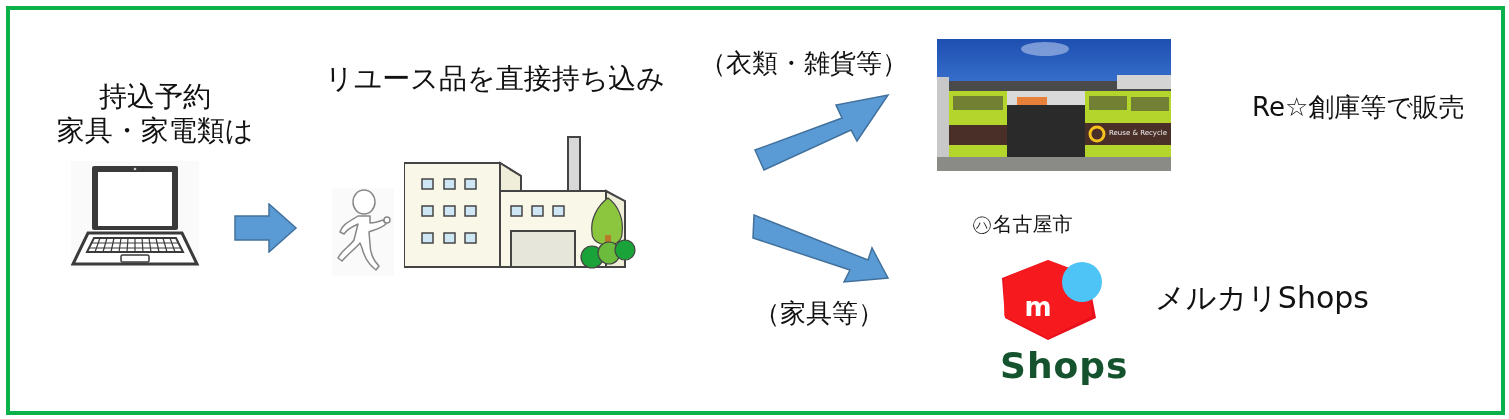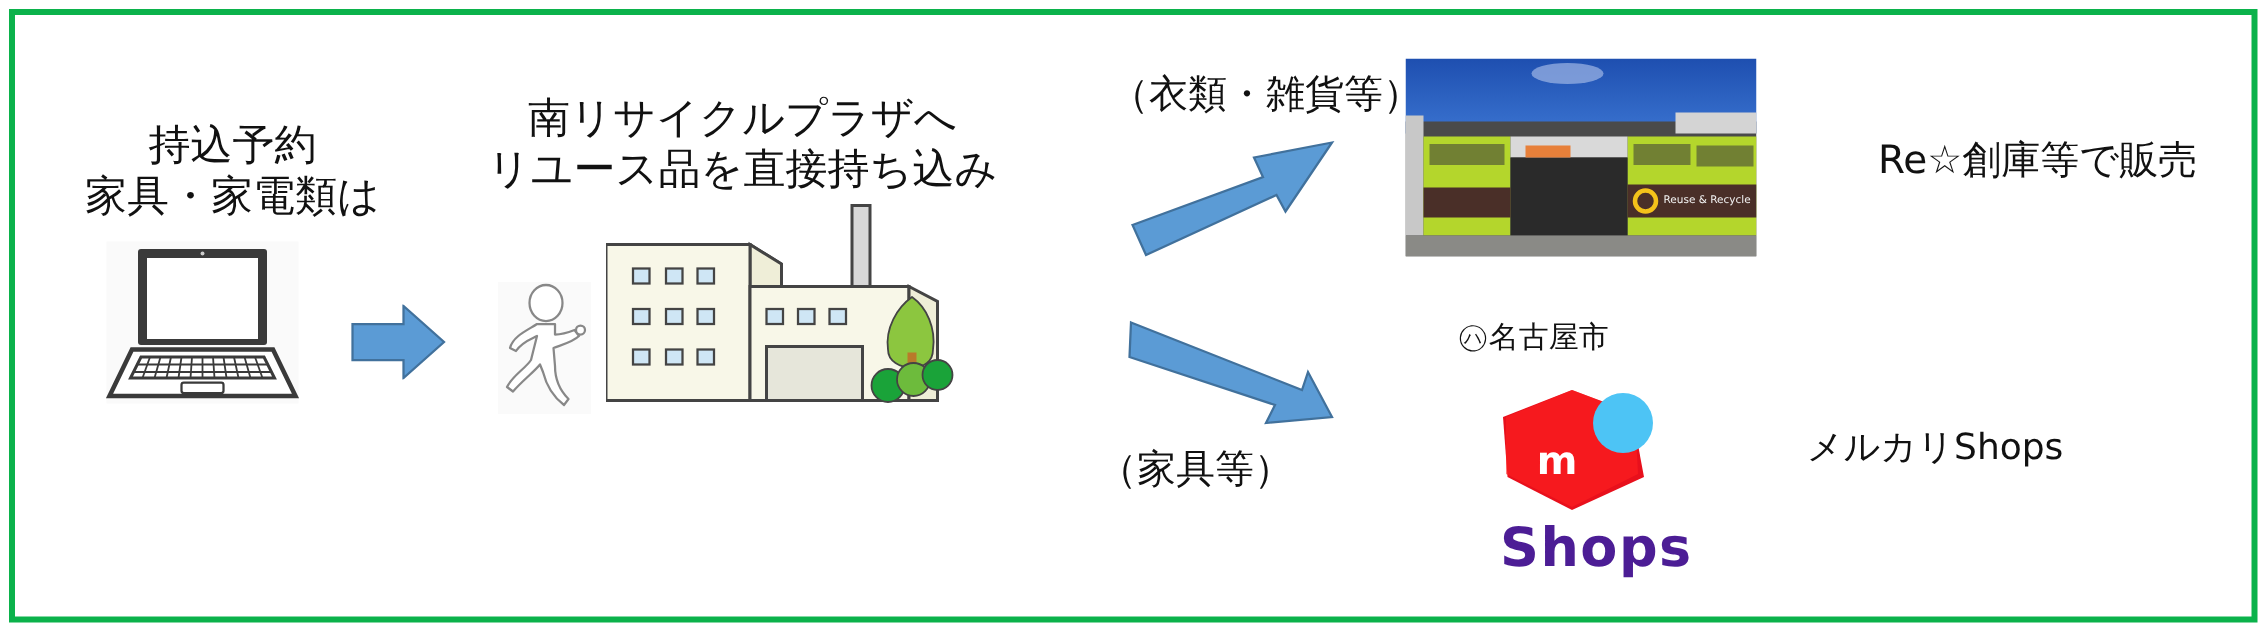--- a/index.html
+++ b/index.html
@@ -3,21 +3,21 @@
 <meta charset="utf-8">
 <style>
   html, body { margin: 0; padding: 0; background: #ffffff; }
   body { width: 1509px; height: 419px; position: relative; overflow: hidden;
          font-family: "DejaVu Sans", "Liberation Sans", sans-serif; color: #111; }
   .frame { position: absolute; left: 6px; top: 6px; width: 1491px; height: 401px;
            border: 4px solid #0bb24b; box-sizing: content-box; }
   .abs { position: absolute; }
   .txt { font-size: 28px; line-height: 34px; text-align: center; white-space: nowrap; }
   .lbl { font-size: 26px; line-height: 30px; white-space: nowrap; }
-  .shops-word { font-family: "DejaVu Sans", sans-serif; font-weight: bold; color: #4c1d95;
+  .shops-word { font-family: "DejaVu Sans", sans-serif; font-weight: bold; color: #14532d;
                 font-size: 36px; letter-spacing: 1px; }
   .city { font-weight: normal; font-size: 20px; white-space: nowrap; }
   .photo { overflow: hidden; }
 </style>
 </head>
 <body>
 
 <div class="frame"></div>
 
 <div class="abs txt" style="left:40px; top:80px; width:230px;">
@@ -48,21 +48,20 @@
     <line x1="100" y1="78" x2="105" y2="92"></line>
   </g>
   <rect x="51" y="95" width="28" height="7" rx="1.5" fill="#fff" stroke="#3a3a3a" stroke-width="1.5"></rect>
 </svg>
 
 <svg class="abs" style="left:234px; top:203px;" width="64" height="50" viewBox="0 0 64 50">
   <polygon points="1,13 35,13 35,1 62,25 35,49 35,37 1,37" fill="#5b9bd5" stroke="#41719c" stroke-width="1.5"></polygon>
 </svg>
 
 <div class="abs txt" style="left:320px; top:62px; width:350px;">
-  <div>南リサイクルプラザへ</div>
   <div>リユース品を直接持ち込み</div>
 </div>
 
 <svg class="abs" style="left:332px; top:188px;" width="62" height="88" viewBox="0 0 62 88">
   <rect x="0" y="0" width="62" height="88" fill="#fafafa"></rect>
   <g fill="#fff" stroke="#888" stroke-width="1.5" stroke-linejoin="round">
     <ellipse cx="32" cy="14" rx="11" ry="12"></ellipse>
     <path d="M26,28 C20,32 10,36 8,44 L12,46 C16,40 22,38 26,36 L22,52 C18,58 10,62 6,70 L10,73 C16,66 24,60 28,55 L30,60 C32,68 36,76 44,82 L47,78 C41,72 38,64 38,56 L37,44 C42,42 50,40 54,36 L51,32 C46,34 42,35 38,35 L38,28 Z"></path>
     <circle cx="55" cy="32" r="3"></circle>
   </g>
@@ -93,21 +92,21 @@
 </svg>
 
 <svg class="abs" style="left:578px; top:195px;" width="62" height="75" viewBox="0 0 62 75">
   <path d="M30,3 C40,10 46,24 44,38 C44,46 38,50 30,50 C22,50 14,46 14,38 C12,24 20,10 30,3 Z" fill="#8cc63f" stroke="#444" stroke-width="1.2"></path>
   <rect x="27" y="40" width="6" height="12" fill="#b97a2a"></rect>
   <circle cx="14" cy="62" r="11" fill="#1aa339" stroke="#444" stroke-width="1.2"></circle>
   <circle cx="31" cy="58" r="11" fill="#6dbb3c" stroke="#444" stroke-width="1.2"></circle>
   <circle cx="47" cy="55" r="10" fill="#1aa339" stroke="#444" stroke-width="1.2"></circle>
 </svg>
 
-<div class="abs lbl" style="left:740px; top:48px;">（衣類・雑貨等）</div>
+<div class="abs lbl" style="left:700px; top:48px;">（衣類・雑貨等）</div>
 
 <svg class="abs" style="left:750px; top:88px;" width="140" height="88" viewBox="0 0 140 88">
   <polygon points="5,62 92,30 86,17 138,7 107,53 101,42 14,82" fill="#5b9bd5" stroke="#41719c" stroke-width="1.5"></polygon>
 </svg>
 
 <svg class="abs photo" style="left:937px; top:39px;" width="234" height="132" viewBox="0 0 234 132">
   <defs>
     <linearGradient id="sky" x1="0" y1="0" x2="0" y2="1">
       <stop offset="0" stop-color="#1e4fb0"></stop>
         <stop offset="1" stop-color="#3a73d0"></stop>
@@ -134,30 +133,30 @@
   </g>
   <rect x="0" y="118" width="234" height="14" fill="#8a8a86"></rect>
 </svg>
 
 <div class="abs lbl" style="left:1252px; top:92px;">Re☆創庫等で販売</div>
 
 <svg class="abs" style="left:750px; top:212px;" width="142" height="72" viewBox="0 0 142 72">
   <polygon points="4,3 118,48 122,36 138,66 94,70 100,58 3,26" fill="#5b9bd5" stroke="#41719c" stroke-width="1.5"></polygon>
 </svg>
 
-<div class="abs lbl" style="left:732px; top:298px;">（家具等）</div>
+<div class="abs lbl" style="left:754px; top:298px;">（家具等）</div>
 
 <div class="abs city" style="left:972px; top:211px;">
   <span>㋩</span><span>名古屋市</span>
 </div>
 
 <svg class="abs" style="left:1000px; top:258px;" width="106" height="84" viewBox="0 0 106 84">
   <polygon points="48,2 88,17 96,60 48,82 5,60 2,20" fill="#e8101c" transform="translate(0,0)"></polygon>
   <polygon points="48,2 90,18 92,58 48,80 4,58 4,20" fill="#ff1f1f" opacity="0.6"></polygon>
   <circle cx="82" cy="24" r="20" fill="#4dc4f5"></circle>
   <text x="38" y="58" font-size="26" font-weight="bold" fill="#ffffff" text-anchor="middle" font-family="DejaVu Sans, sans-serif">m</text>
 </svg>
 
 <div class="abs shops-word" style="left:1000px; top:345px;">Shops</div>
 
-<div class="abs txt" style="left:1180px; top:282px; width:220px; font-size:24px; line-height:32px;">
+<div class="abs txt" style="left:1152px; top:282px; width:220px; font-size:30px; line-height:32px;">
   <div>メルカリShops</div>
 </div>
 
 </body></html>

